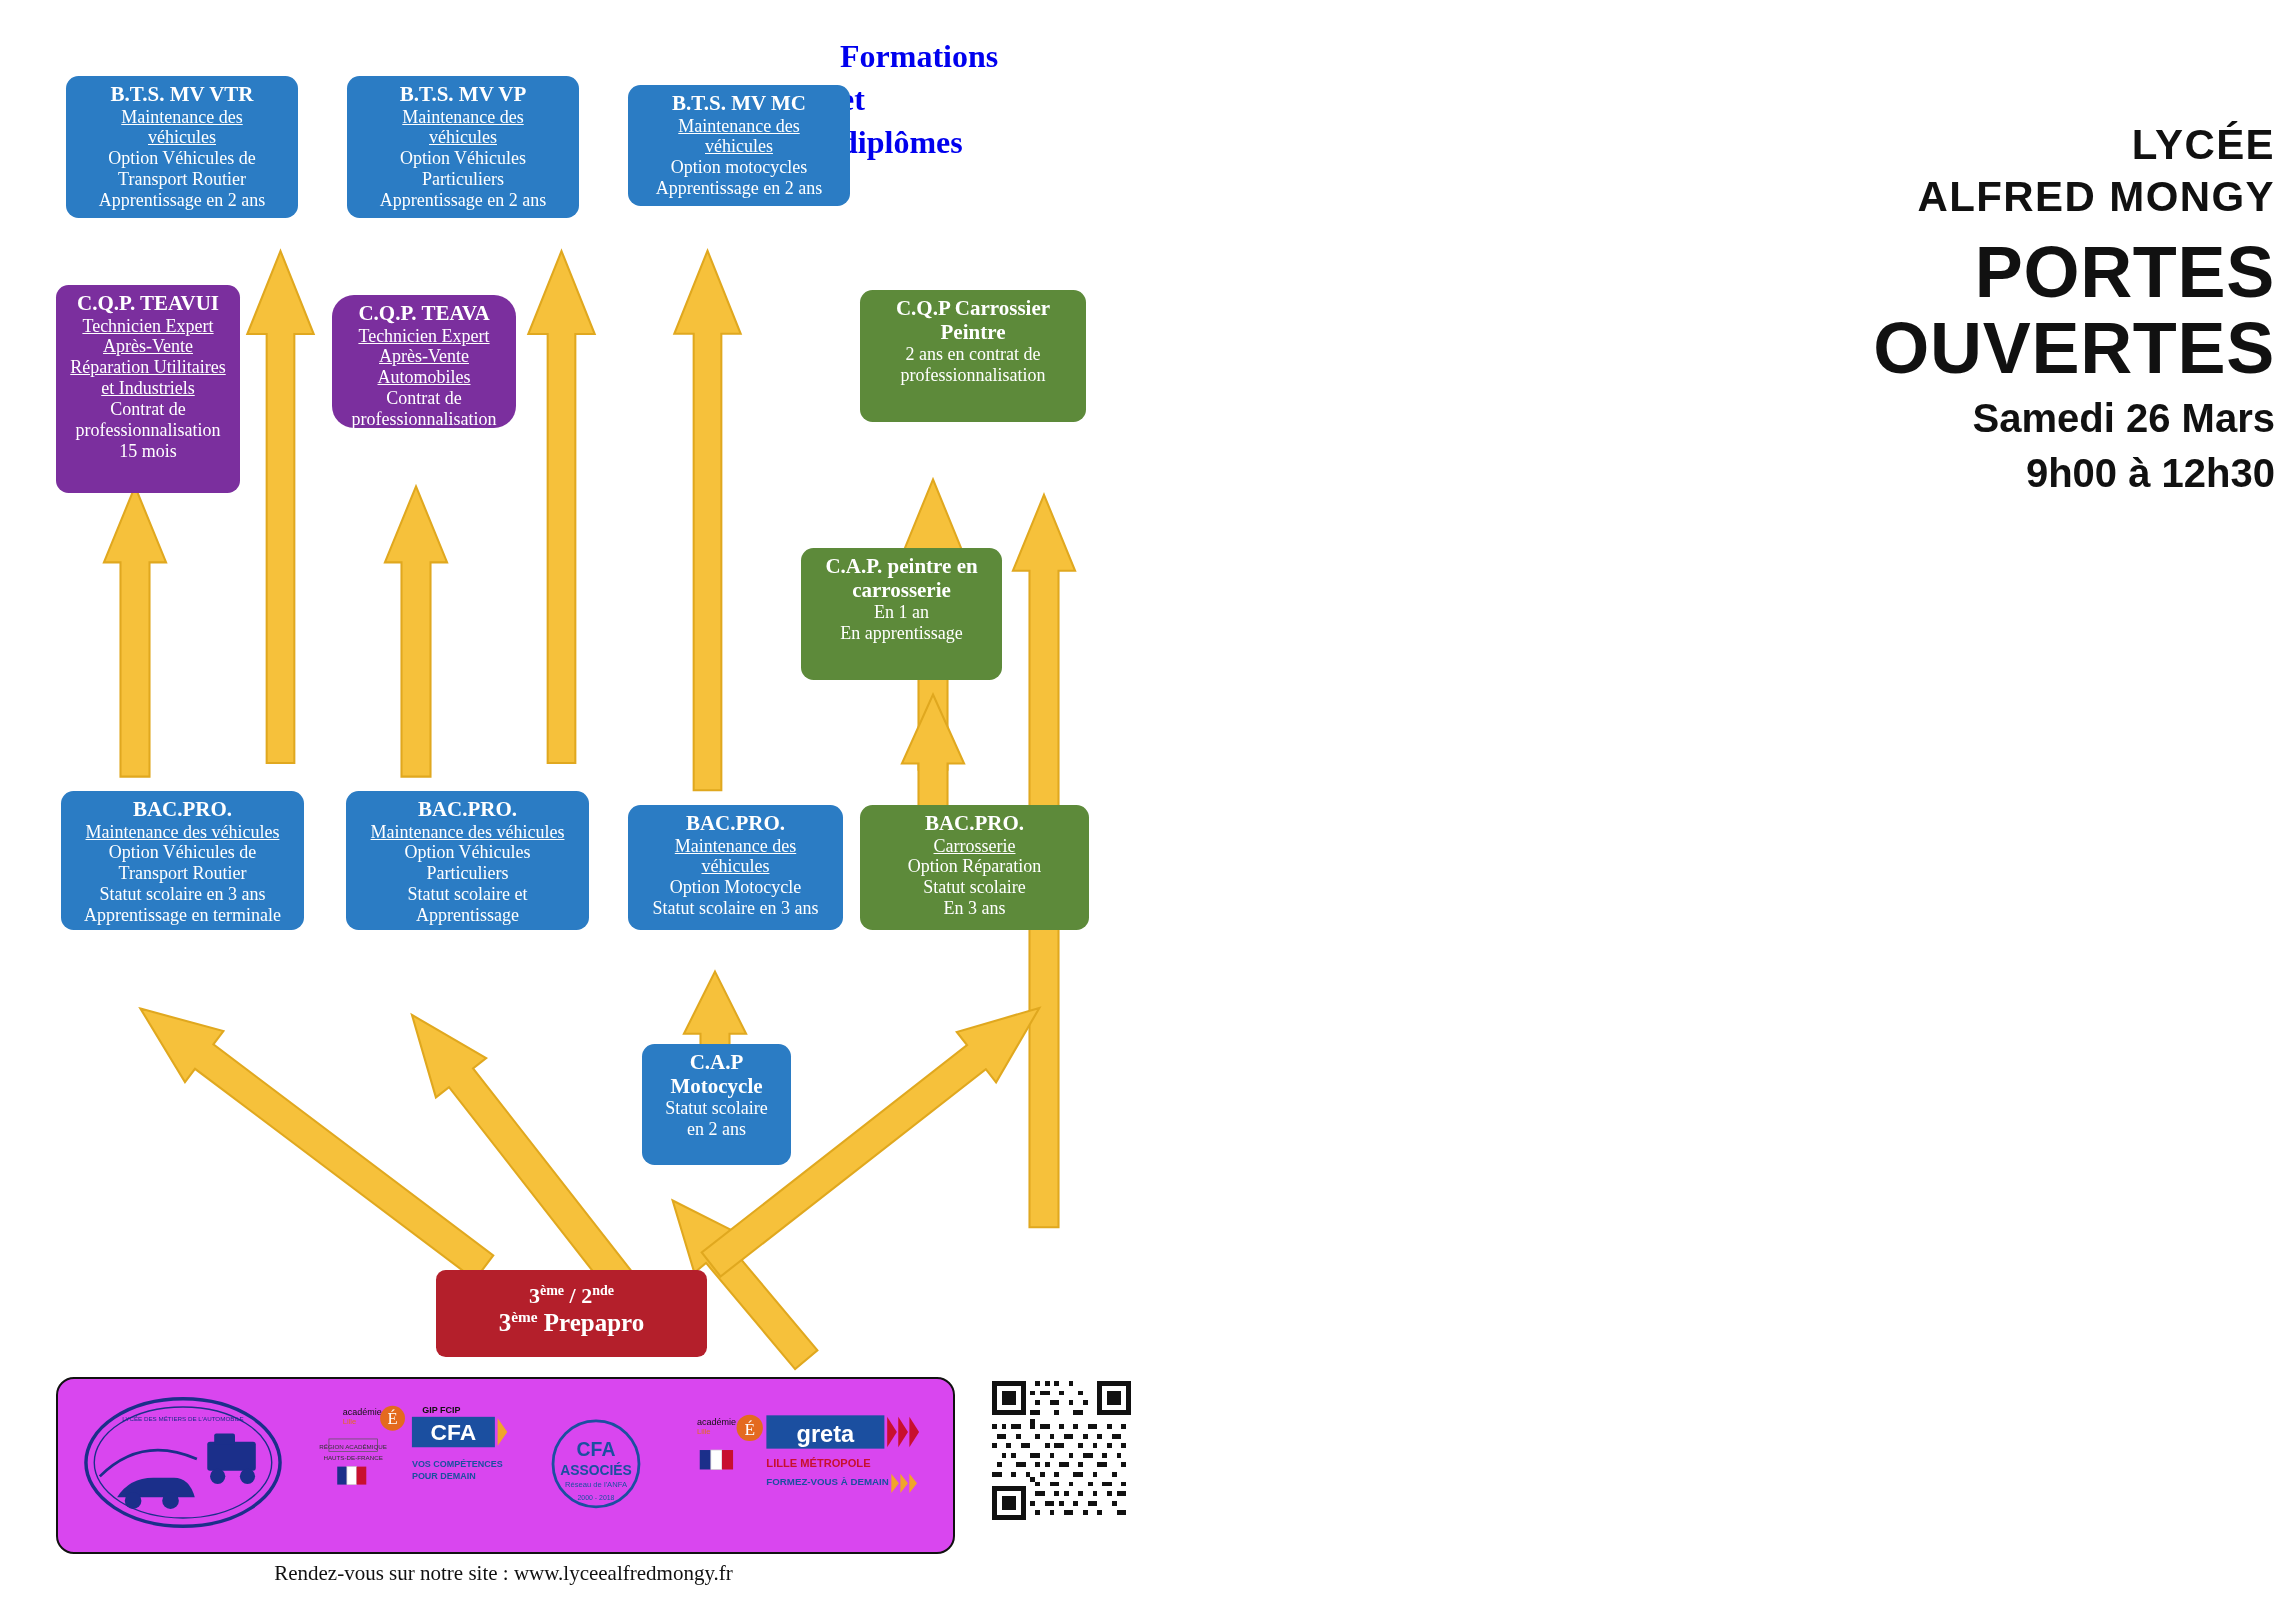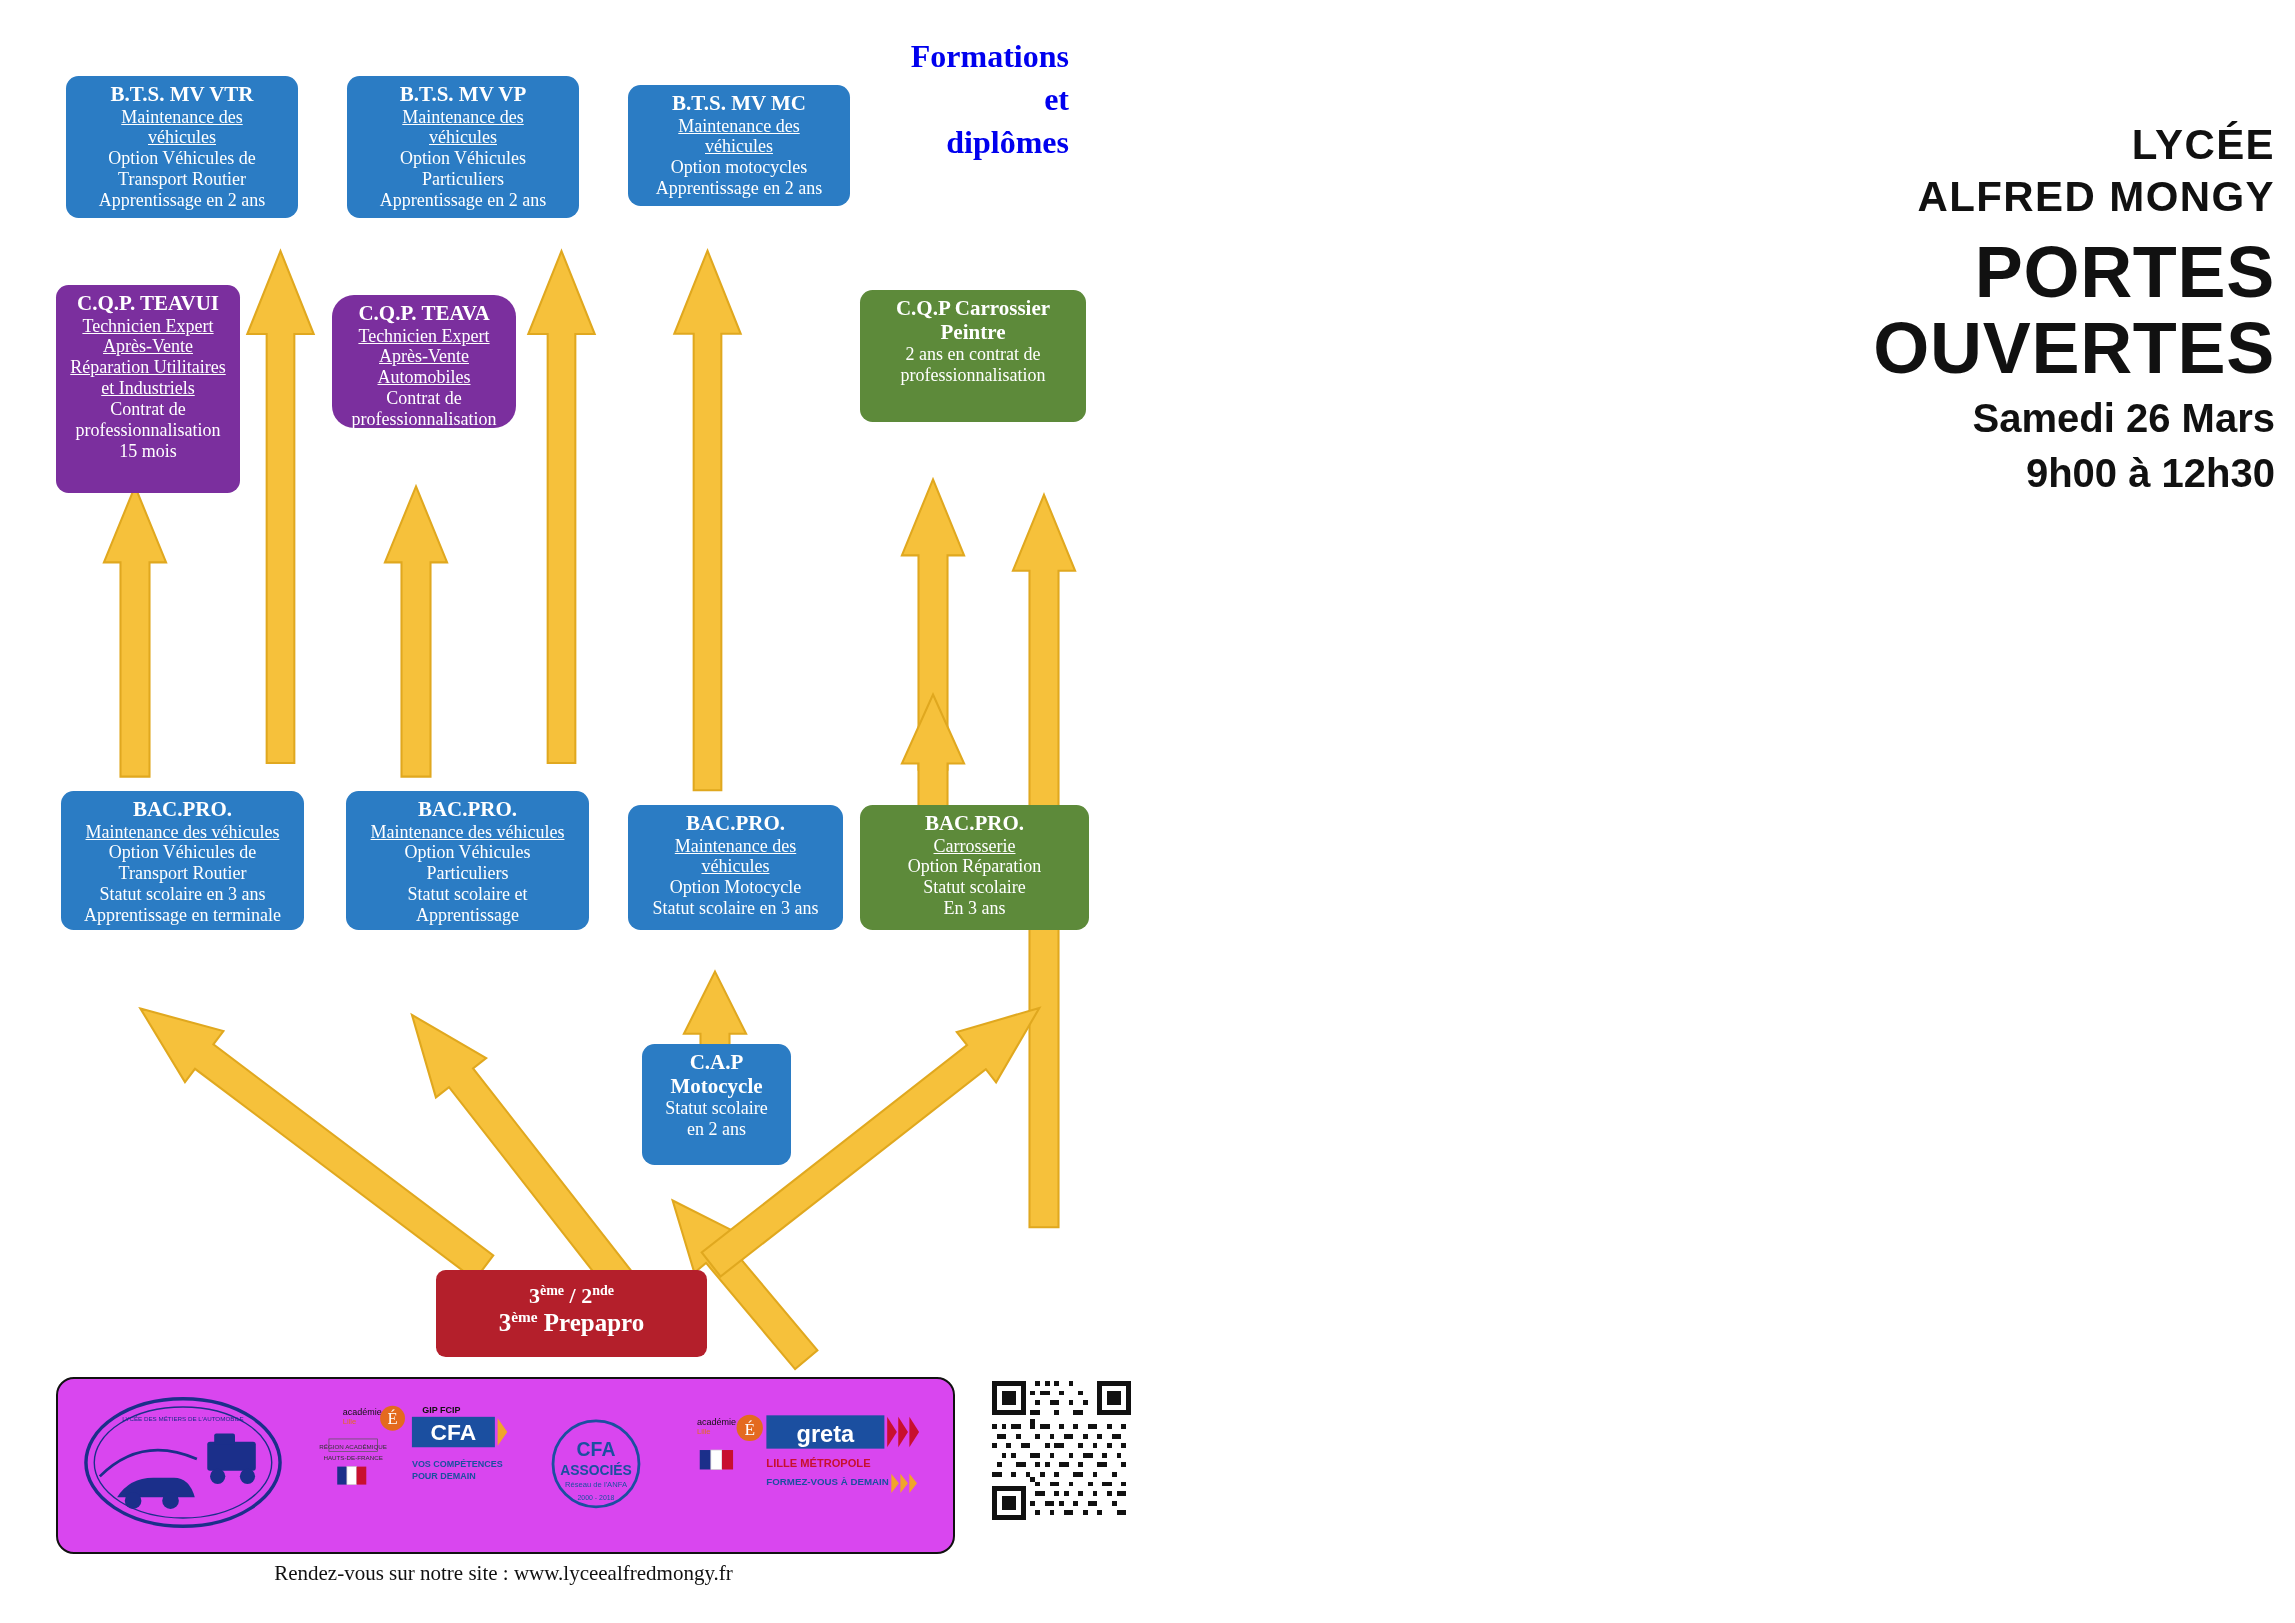--- a/index.html
+++ b/index.html
@@ -2,21 +2,21 @@
 <html style="font-size:11px"><head>
 <meta charset="utf-8">
 <style>
   html,body{margin:0;padding:0;background:#ffffff;}
   body{font-family:"Liberation Sans",sans-serif;}
   #page{position:relative;width:2295px;height:1623px;background:#fff;overflow:hidden;}
 
   
   #left{position:absolute;left:0;top:0;width:1152px;height:1623px;}
 
-  .title-formations{position:absolute;left:840px;top:35px;width:229px;text-align:right;
+  .title-formations{position:absolute;left:840px;top:35px;width:229px;text-align:left;
     color:#0000ee;font-family:"Liberation Serif",serif;font-weight:bold;font-size:32px;line-height:1.35;}
 
   .box{position:absolute;box-sizing:border-box;border-radius:12.5px;color:#fff;text-align:center;
        font-family:"Liberation Serif",serif;padding:7px 4.2px;}
   .box .hd{font-weight:bold;font-size:21px;line-height:1.12;}
   .box .ln{font-size:18px;line-height:1.16;}
   .box .u{text-decoration:underline;}
   .blue{background:#2b7cc4;}
   .purple{background:#7b2f9e;}
   .green{background:#5d8a3a;}
@@ -182,20 +182,26 @@
       <div class="ln">15 mois</div>
     </div>
 
     <div class="box green" style="left:860px;top:290px;width:226px;height:132px;">
       <div class="hd">C.Q.P Carrossier</div>
       <div class="hd">Peintre</div>
       <div class="ln">2 ans en contrat de</div>
       <div class="ln">professionnalisation</div>
     </div>
 
+    <div class="box green" style="left:801px;top:548px;width:201px;height:132px;">
+      <div class="hd">C.A.P. peintre en</div>
+      <div class="hd">carrosserie</div>
+      <div class="ln">En 1 an</div>
+      <div class="ln">En apprentissage</div>
+    </div>
 
     <div class="box blue" style="left:61px;top:791px;width:243px;height:139px;">
       <div class="hd">BAC.PRO.</div>
       <div class="ln u">Maintenance des véhicules</div>
       <div class="ln">Option Véhicules de</div>
       <div class="ln">Transport Routier</div>
       <div class="ln">Statut scolaire en 3 ans</div>
       <div class="ln">Apprentissage en terminale</div>
     </div>
 

